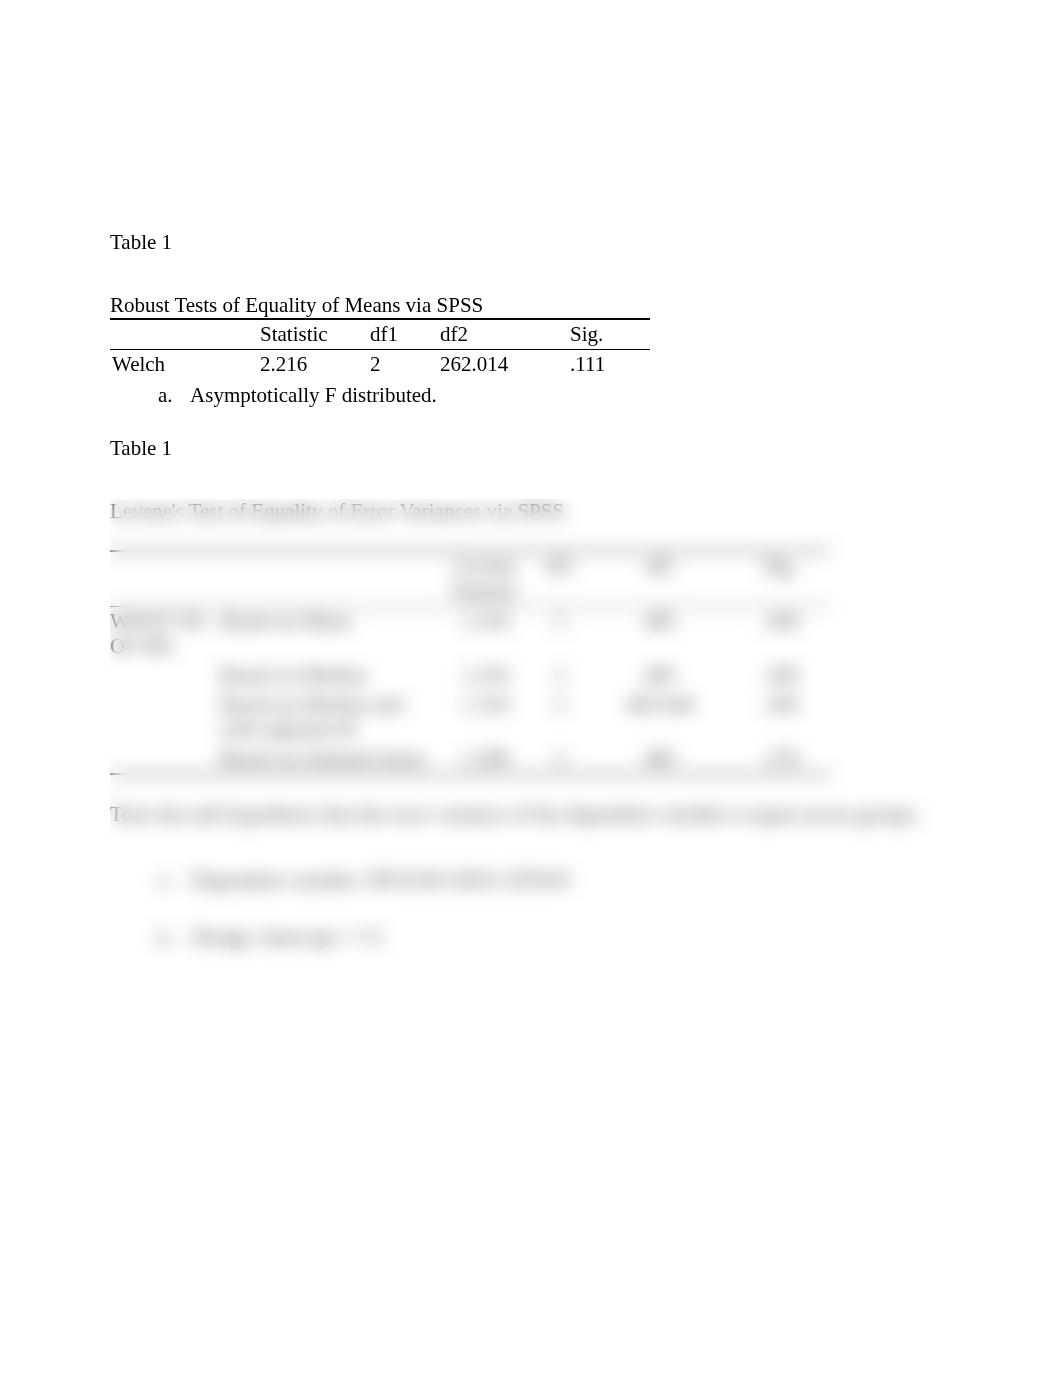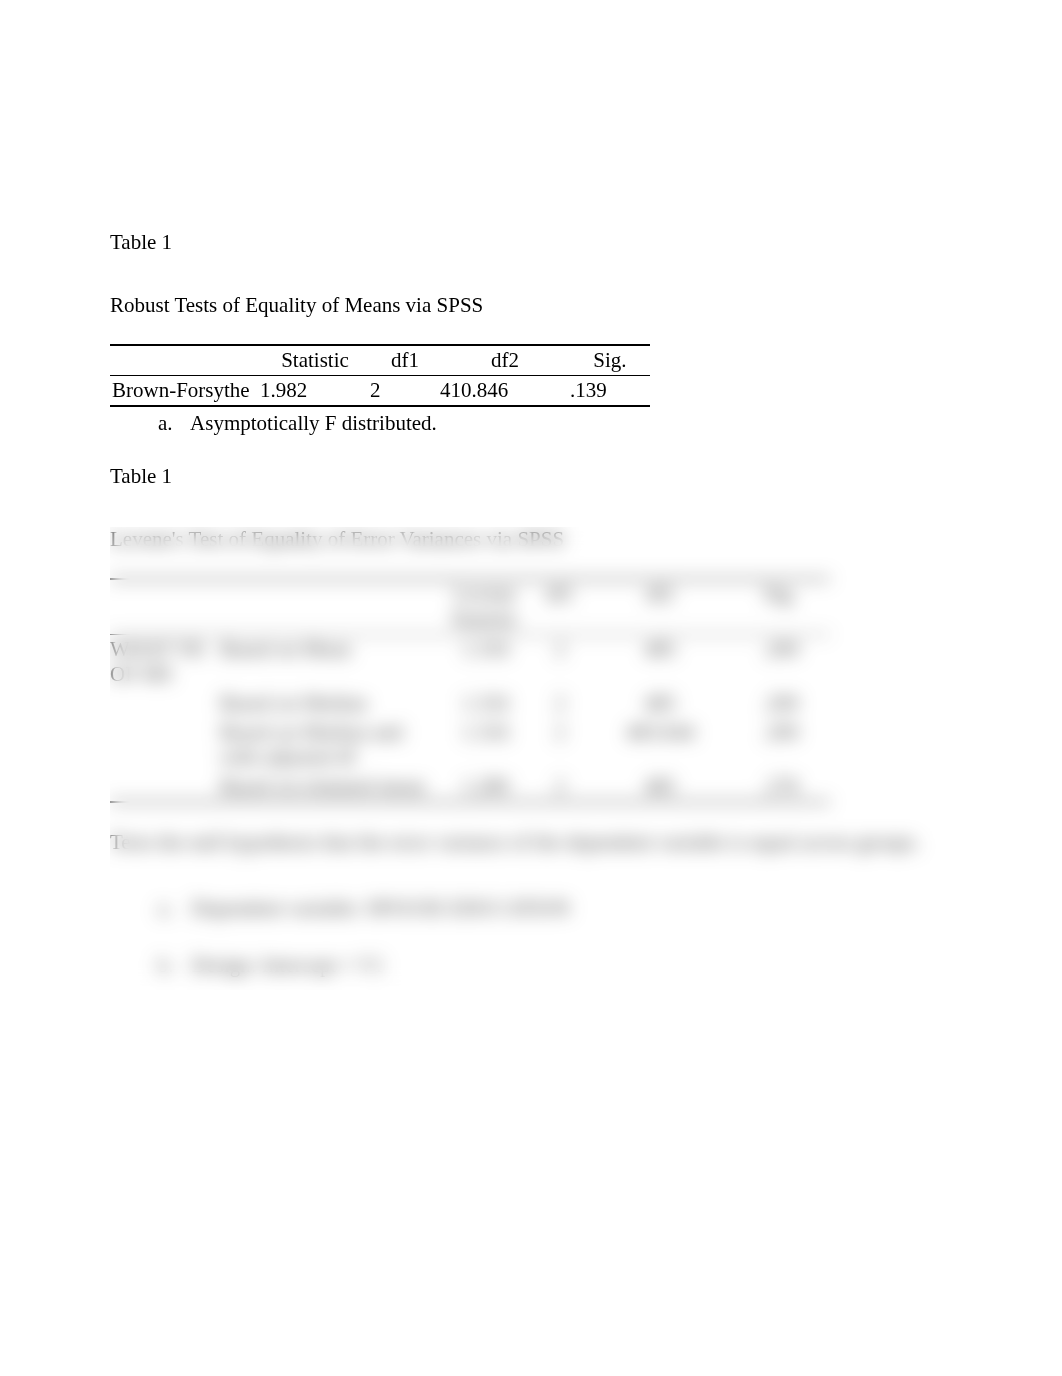--- a/index.html
+++ b/index.html
@@ -14,21 +14,20 @@
       font-family: "Times New Roman", Times, serif;
       font-size: 21px;
       color: #000000;
       padding: 230px 110px 0 110px;
       position: relative;
     }
     .section-label {
       margin-bottom: 38px;
     }
     .section-title {
-      margin-bottom: 26px;
     }
     .table-wrap {
       position: relative;
       margin-bottom: 4px;
     }
     table {
       border-collapse: collapse;
       width: auto;
     }
     .t1 {
@@ -39,21 +38,20 @@
       padding: 2px 0;
       font-weight: normal;
     }
     .t1 .c0 { width: 150px; padding-left: 2px; }
     .t1 .c1 { width: 110px; }
     .t1 .c2 { width: 70px; }
     .t1 .c3 { width: 130px; }
     .t1 .c4 { width: 80px; }
     .thead-row th {
       border-top: 2px solid #000;
-      text-align: center;
     }
     .thead-row-under th {
       border-bottom: 1px solid #000;
     }
     .tfoot-row td {
       border-bottom: 2px solid #000;
     }
     .note {
       padding-left: 48px;
       margin-top: 2px;
@@ -124,26 +122,26 @@
     <thead>
       <tr class="thead-row thead-row-under">
         <th class="c0"></th>
         <th class="c1">Statistic</th>
         <th class="c2">df1</th>
         <th class="c3">df2</th>
         <th class="c4">Sig.</th>
       </tr>
     </thead>
     <tbody>
-      <tr class="tfoot-row">
-        <td class="c0">Brown-Forsythe</td>
-        <td class="c1">1.982</td>
+      <tr>
+        <td class="c0">Welch</td>
+        <td class="c1">2.216</td>
         <td class="c2">2</td>
-        <td class="c3">410.846</td>
-        <td class="c4">.139</td>
+        <td class="c3">262.014</td>
+        <td class="c4">.111</td>
       </tr>
     </tbody>
   </table>
 </div>
 <div class="note">
   <span class="note-prefix">a.</span>
   <span>Asymptotically F distributed.</span>
 </div>
 
 <div class="section-label">Table 1</div>

